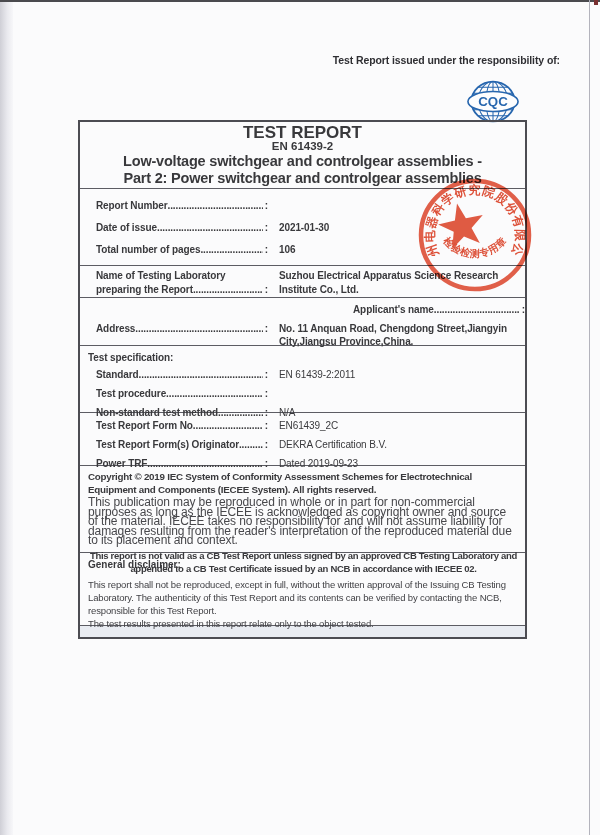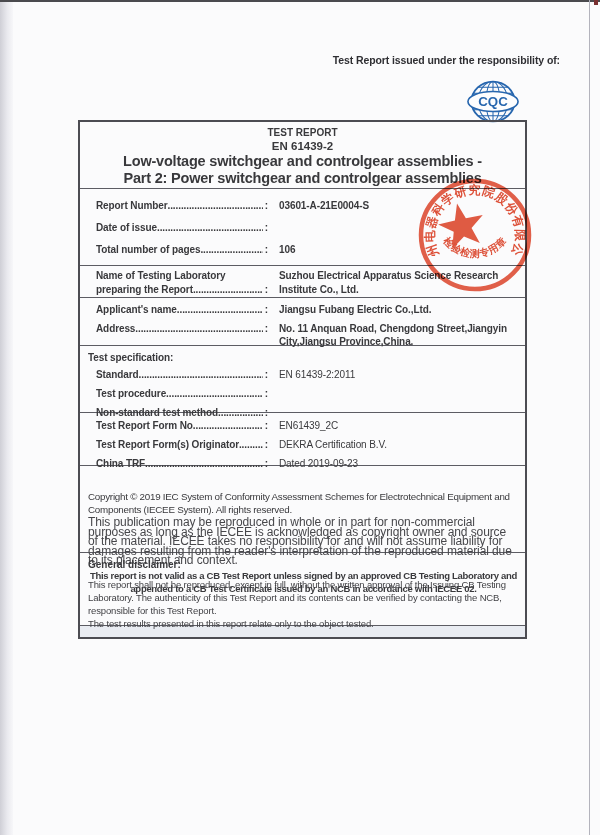--- a/index.html
+++ b/index.html
@@ -21,21 +21,21 @@
 
   .cqc{position:absolute;left:467px;top:79px;width:52px;height:45px;}
 
   
   .report-table{position:absolute;left:78px;top:120px;width:449px;
     border:2px solid #4c4c52;box-sizing:border-box;background:transparent;}
   .trow{border-top:1px solid #5c5c63;box-sizing:border-box;padding:0 0 0 8px;}
   .trow:first-child{border-top:none;}
 
   .r-head{height:66px;text-align:center;padding:4px 4px 0 4px;}
-  .h-title{font-size:10px;font-weight:bold;line-height:14px;}
+  .h-title{font-size:17px;font-weight:bold;line-height:14px;}
   .h-std{font-size:11.5px;font-weight:bold;line-height:13px;}
   .h-sub{font-size:14.5px;font-weight:bold;line-height:17px;letter-spacing:-0.2px;}
 
   .pair{display:flex;align-items:flex-start;padding-left:8px;}
   .lbl{width:172px;display:flex;font-weight:bold;flex:none;}
   .lbl-t{white-space:nowrap;}
   .dots{flex:1 1 auto;overflow:hidden;white-space:nowrap;font-weight:bold;}
   .colon{flex:none;font-weight:bold;padding-left:2px;}
   .val{margin-left:11px;flex:1 1 auto;}
   .bold-val .val{font-weight:bold;}
@@ -52,21 +52,21 @@
   .r-app{height:48px;padding-top:5px;}
   .r-app .pair{line-height:13.5px;margin-bottom:5px;justify-content:flex-end;}
 
   .r-spec{height:67px;padding-top:4px;}
   .sec-head{font-size:10px;font-weight:bold;line-height:15px;margin-bottom:3px;}
   .r-spec .pair,.r-form .pair{line-height:13px;margin-bottom:6px;}
 
   .r-form{height:53px;padding-top:6px;}
 
   .r-copy{height:87px;padding:4px 6px 0 8px;}
-  .copy-bold{font-size:9.8px;font-weight:normal;line-height:13px;letter-spacing:-0.25px;margin-bottom:2px;margin-top:20px;}
+  .copy-bold{font-size:9.8px;font-weight:bold;line-height:13px;letter-spacing:-0.25px;margin-bottom:2px;}
   .fine{font-size:12px;line-height:9.6px;letter-spacing:-0.1px;color:#47474b;margin-bottom:3px;}
   .notice{font-size:9.5px;font-weight:bold;line-height:13px;letter-spacing:-0.3px;text-align:center;}
 
   .r-disc{height:73px;padding:4px 6px 0 8px;}
   .disc-body{font-size:9.5px;line-height:13px;letter-spacing:-0.15px;margin-top:6px;color:#424246;}
 
   .r-empty{height:12px;background:#e9ecf2;}
 
   
   .stamp{position:absolute;left:415px;top:175px;width:120px;height:120px;
@@ -114,28 +114,28 @@
     <div class="h-sub">Part 2: Power switchgear and controlgear assemblies</div>
   </div>
 
   <div class="trow r-meta fs10 bold-val">
     <div class="pair">
       <div class="lbl">
           <span class="lbl-t">Report Number</span>
           <span class="dots">......................................................................</span>
           <span class="colon">:</span>
         </div>
-      <div class="val">03601-A-21E0004-S</div>
     </div>
     <div class="pair">
       <div class="lbl">
           <span class="lbl-t">Date of issue</span>
           <span class="dots">......................................................................</span>
           <span class="colon">:</span>
         </div>
+      <div class="val">2021-01-30</div>
     </div>
     <div class="pair">
       <div class="lbl">
           <span class="lbl-t">Total number of pages</span>
           <span class="dots">......................................................................</span>
           <span class="colon">:</span>
         </div>
       <div class="val">106</div>
     </div>
   </div>
@@ -154,21 +154,20 @@
     </div>
   </div>
 
   <div class="trow r-app fs10 bold-val">
     <div class="pair">
       <div class="lbl">
           <span class="lbl-t">Applicant's name</span>
           <span class="dots">......................................................................</span>
           <span class="colon">:</span>
         </div>
-      <div class="val">Jiangsu Fubang Electric Co.,Ltd.</div>
     </div>
     <div class="pair">
       <div class="lbl">
           <span class="lbl-t">Address</span>
           <span class="dots">......................................................................</span>
           <span class="colon">:</span>
         </div>
       <div class="val">No. 11 Anquan Road, Chengdong Street,Jiangyin City,Jiangsu Province,China.</div>
     </div>
   </div>
@@ -189,20 +188,21 @@
           <span class="dots">......................................................................</span>
           <span class="colon">:</span>
         </div>
     </div>
     <div class="pair">
       <div class="lbl">
           <span class="lbl-t">Non-standard test method</span>
           <span class="dots">......................................................................</span>
           <span class="colon">:</span>
         </div>
+      <div class="val">N/A</div>
     </div>
   </div>
 
   <div class="trow r-form fs10">
     <div class="pair">
       <div class="lbl">
           <span class="lbl-t">Test Report Form No.</span>
           <span class="dots">......................................................................</span>
           <span class="colon">:</span>
         </div>
@@ -211,21 +211,21 @@
     <div class="pair">
       <div class="lbl">
           <span class="lbl-t">Test Report Form(s) Originator</span>
           <span class="dots">......................................................................</span>
           <span class="colon">:</span>
         </div>
       <div class="val">DEKRA Certification B.V.</div>
     </div>
     <div class="pair">
       <div class="lbl">
-          <span class="lbl-t">China TRF</span>
+          <span class="lbl-t">Power TRF</span>
           <span class="dots">......................................................................</span>
           <span class="colon">:</span>
         </div>
       <div class="val">Dated 2019-09-23</div>
     </div>
   </div>
 
   <div class="trow r-copy">
     <div class="copy-bold">Copyright © 2019 IEC System of Conformity Assessment Schemes for Electrotechnical Equipment and Components (IECEE System). All rights reserved.</div>
     <div class="fine">This publication may be reproduced in whole or in part for non-commercial purposes as long as the IECEE is acknowledged as copyright owner and source of the material. IECEE takes no responsibility for and will not assume liability for damages resulting from the reader's interpretation of the reproduced material due to its placement and context.</div>

